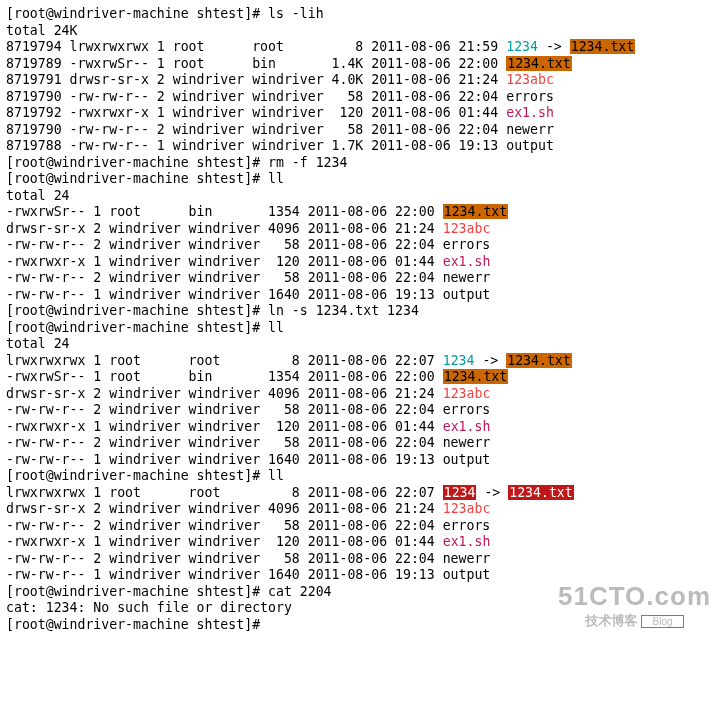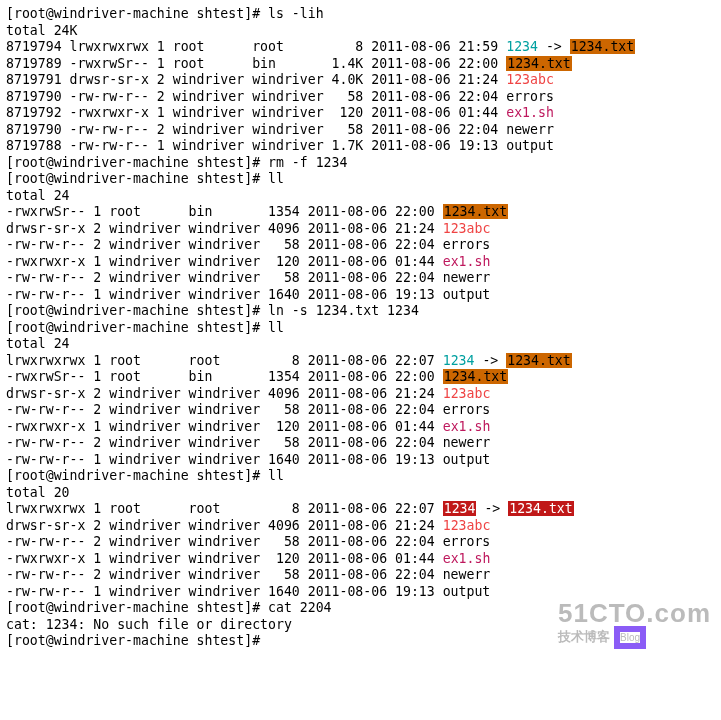--- a/index.html
+++ b/index.html
@@ -17,28 +17,28 @@
   .line { white-space: pre; }
   .cyan { color: #00a0a0; }
   .blue { color: #ef4444; }
   .green { color: #be185d; }
   .hl-orange { background: #cc6600; color: #000; padding: 0 1px; }
   .hl-red { background: #c01818; color: #ffffff; padding: 0 1px; }
   .watermark {
     position: absolute;
     right: 10px;
     bottom: 10px;
-    text-align: left;
+    text-align: center;
     color: #bbbbbb;
     font-family: Arial, sans-serif;
     pointer-events: none;
   }
   .watermark .big { font-size: 26px; font-weight: bold; letter-spacing:1px;}
   .watermark .small { font-size: 13px; font-weight: bold; }
-  .watermark .blog { font-size: 10px; border:6px solid #8b5cf6; padding:0 0; margin-left:4px; color:#bbb;}
+  .watermark .blog { font-size: 10px; border:1px solid #8b5cf6; padding:0 10px; margin-left:4px; color:#bbb;}
 </style>
 </head>
 <body>
 
 <div id="term">
     <div class="line">[root@windriver-machine shtest]# ls -lih</div>
     <div class="line">total 24K</div>
     <div class="line">8719794 lrwxrwxrwx 1 root      root         8 2011-08-06 21:59 <span class="cyan">1234</span> -&gt; <span class="hl-orange">1234.txt</span></div>
     <div class="line">8719789 -rwxrwSr-- 1 root      bin       1.4K 2011-08-06 22:00 <span class="hl-orange">1234.txt</span></div>
     <div class="line">8719791 drwsr-sr-x 2 windriver windriver 4.0K 2011-08-06 21:24 <span class="blue">123abc</span></div>
@@ -59,21 +59,20 @@
     <div class="line">[root@windriver-machine shtest]# ll</div>
     <div class="line">total 24</div>
     <div class="line">lrwxrwxrwx 1 root      root         8 2011-08-06 22:07 <span class="cyan">1234</span> -&gt; <span class="hl-orange">1234.txt</span></div>
     <div class="line">-rwxrwSr-- 1 root      bin       1354 2011-08-06 22:00 <span class="hl-orange">1234.txt</span></div>
     <div class="line">drwsr-sr-x 2 windriver windriver 4096 2011-08-06 21:24 <span class="blue">123abc</span></div>
     <div class="line">-rw-rw-r-- 2 windriver windriver   58 2011-08-06 22:04 errors</div>
     <div class="line">-rwxrwxr-x 1 windriver windriver  120 2011-08-06 01:44 <span class="green">ex1.sh</span></div>
     <div class="line">-rw-rw-r-- 2 windriver windriver   58 2011-08-06 22:04 newerr</div>
     <div class="line">-rw-rw-r-- 1 windriver windriver 1640 2011-08-06 19:13 output</div>
     <div class="line">[root@windriver-machine shtest]# ll</div>
-    <div class="line">total 20</div>
     <div class="line">lrwxrwxrwx 1 root      root         8 2011-08-06 22:07 <span class="hl-red">1234</span> -&gt; <span class="hl-red">1234.txt</span></div>
     <div class="line">drwsr-sr-x 2 windriver windriver 4096 2011-08-06 21:24 <span class="blue">123abc</span></div>
     <div class="line">-rw-rw-r-- 2 windriver windriver   58 2011-08-06 22:04 errors</div>
     <div class="line">-rwxrwxr-x 1 windriver windriver  120 2011-08-06 01:44 <span class="green">ex1.sh</span></div>
     <div class="line">-rw-rw-r-- 2 windriver windriver   58 2011-08-06 22:04 newerr</div>
     <div class="line">-rw-rw-r-- 1 windriver windriver 1640 2011-08-06 19:13 output</div>
     <div class="line">[root@windriver-machine shtest]# cat 2204</div>
     <div class="line">cat: 1234: No such file or directory</div>
     <div class="line">[root@windriver-machine shtest]# </div>
   </div>

